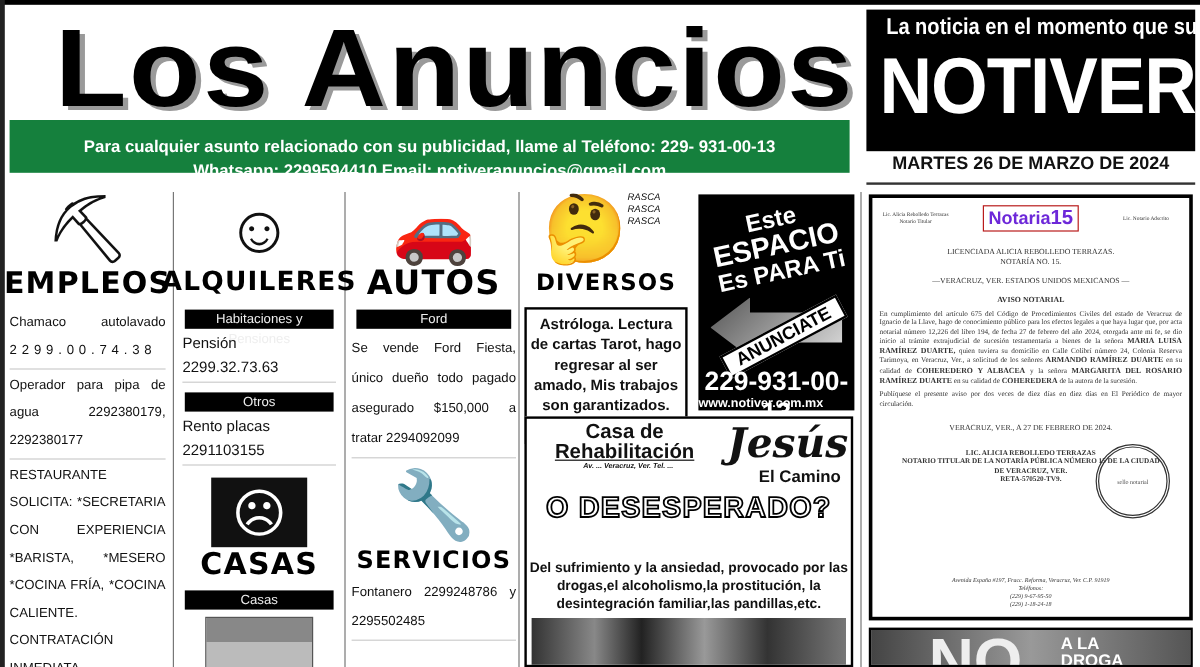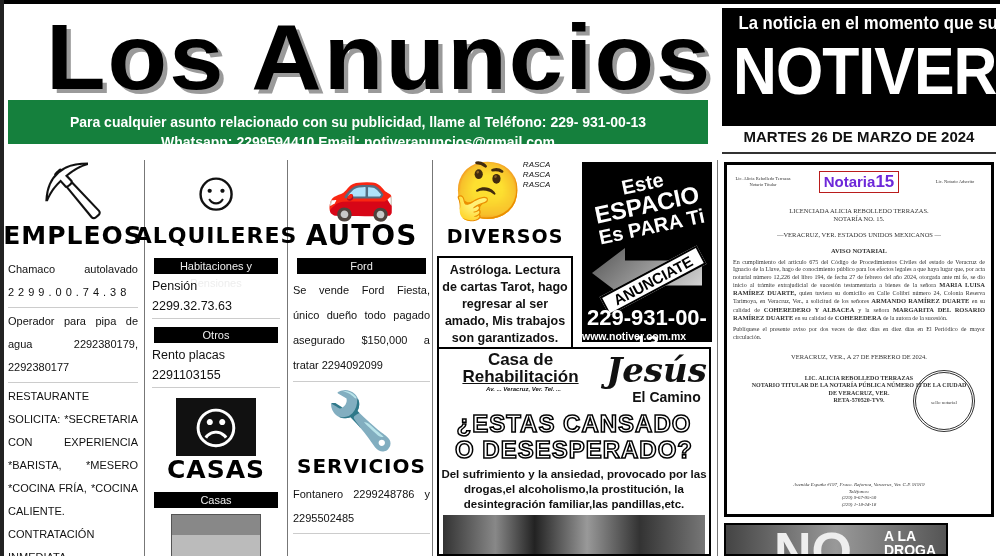--- a/index.html
+++ b/index.html
@@ -75,21 +75,21 @@
   .n-logo { font-family: "Liberation Sans", sans-serif; font-size: 15px; font-weight: bold; border: 1px solid #b91c1c; padding: 0 4px; color: #6d28d9; }
   .n-logo b { font-size: 17px; }
   .n-center { text-align: center; font-size: 6.5px; line-height: 8px; margin-top: 8px; }
   .n-center.b { font-weight: bold; }
   .n-para { font-size: 6px; line-height: 7.3px; text-align: justify; margin-top: 4px; }
   .n-para b { font-size: 6.5px; }
   .n-sign { text-align: center; font-size: 6px; line-height: 7.5px; font-weight: bold; margin-top: 14px; }
   .n-seal { position: absolute; right: 16px; top: 205px; width: 62px; height: 62px; border: 3px double #333; border-radius: 50%; font-size: 5px; text-align: center; line-height: 60px; color: #444; }
   .n-foot { position: absolute; left: 0; bottom: 6px; width: 100%; text-align: center; font-size: 5px; line-height: 6.5px; font-style: italic; }
 
-  .no-droga { position: absolute; left: 724px; top: 523px; width: 224px; height: 33px; border: 2px solid #000; background: linear-gradient(90deg,#444,#999 50%,#555); overflow: hidden; }
+  .no-droga { position: absolute; left: 724px; top: 523px; width: 270px; height: 33px; border: 2px solid #000; background: linear-gradient(90deg,#444,#999 50%,#555); overflow: hidden; }
   .no-big { position: absolute; left: 48px; top: 0; font-size: 52px; font-weight: 900; color: #eee; line-height: 52px; }
   .no-small { position: absolute; left: 158px; top: 4px; font-size: 14px; font-weight: 900; color: #fff; line-height: 14px; }
 </style>
 </head>
 <body>
 
 <div class="frame-top"></div>
 <div class="frame-left"></div>
 
 <div class="masthead">Los Anuncios</div>
@@ -182,21 +182,20 @@
 
 <div class="rehab">
   <div class="rehab-title">
     <div>Casa de</div>
     <div class="u">Rehabilitación</div>
   </div>
   <div class="rehab-address">Av. ... Veracruz, Ver. Tel. ...</div>
   <div class="jesus">Jesús</div>
   <div class="camino">El Camino</div>
   <div class="rehab-headline">
-    <div>¿ESTAS CANSADO</div>
     <div>O DESESPERADO?</div>
   </div>
   <div class="rehab-body">Del sufrimiento y la ansiedad, provocado por las drogas,el alcoholismo,la prostitución, la desintegración familiar,las pandillas,etc.</div>
   <div class="rehab-photo"></div>
 </div>
 
 <div class="notary">
   <div class="n-head">
     <div class="n-side">Lic. Alicia Rebolledo Terrazas Notario Titular</div>
     <div class="n-logo"><span>Notaria</span><b>15</b></div>

